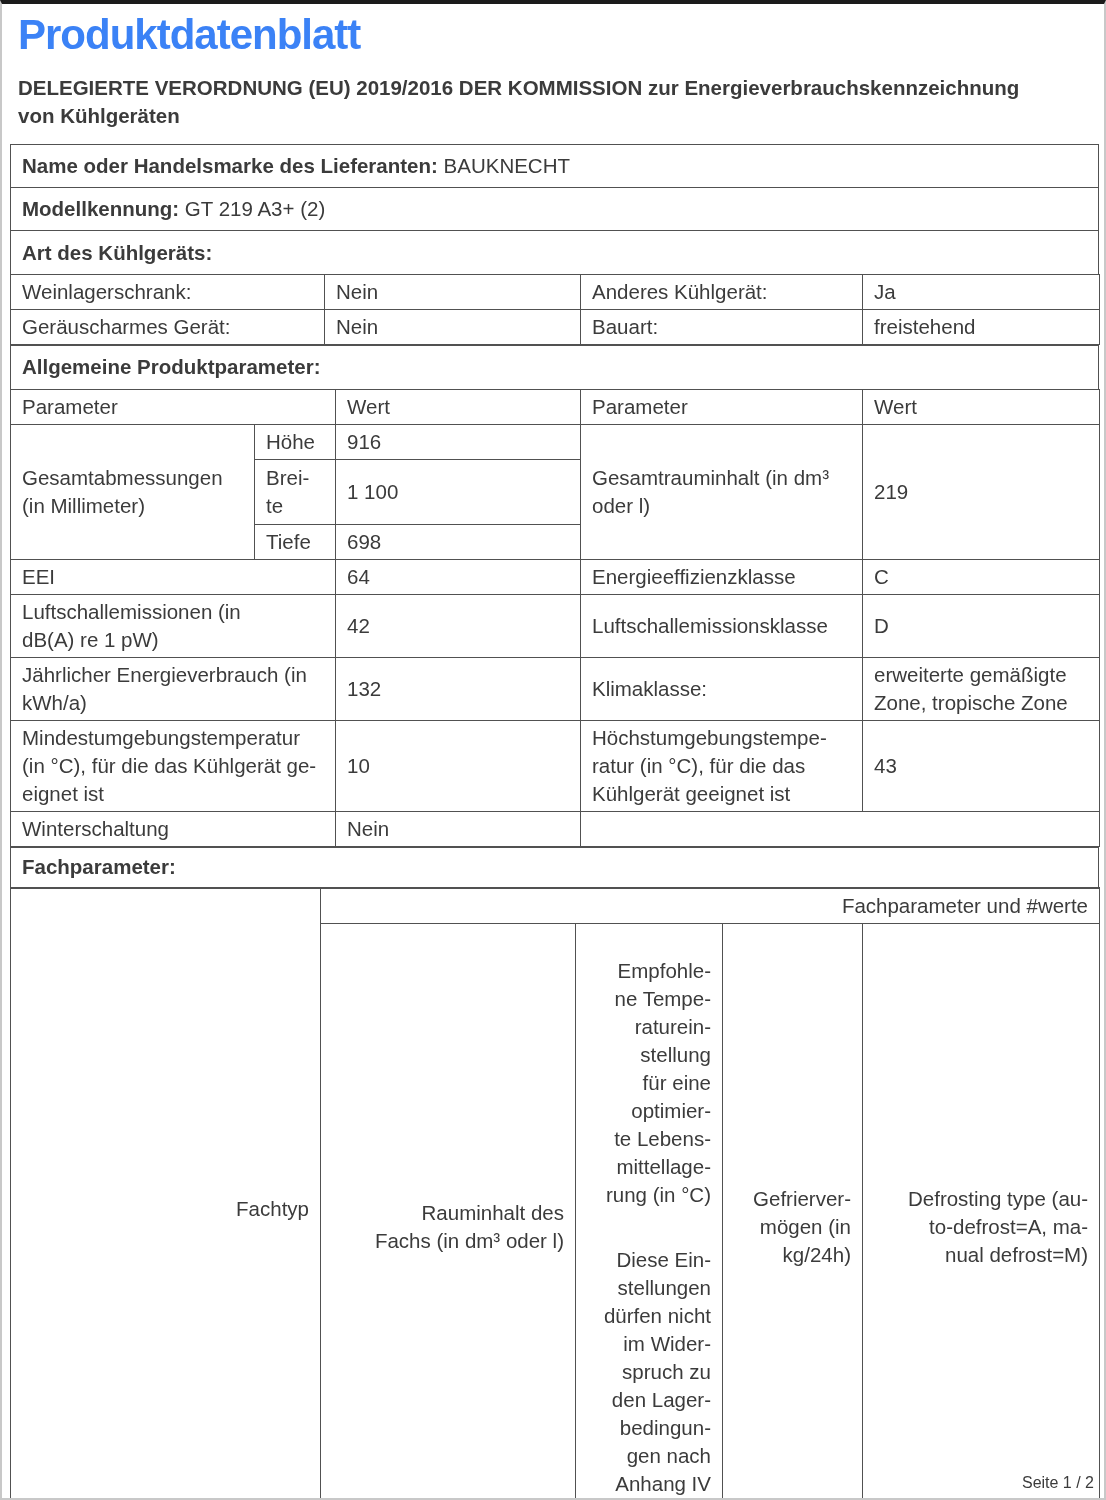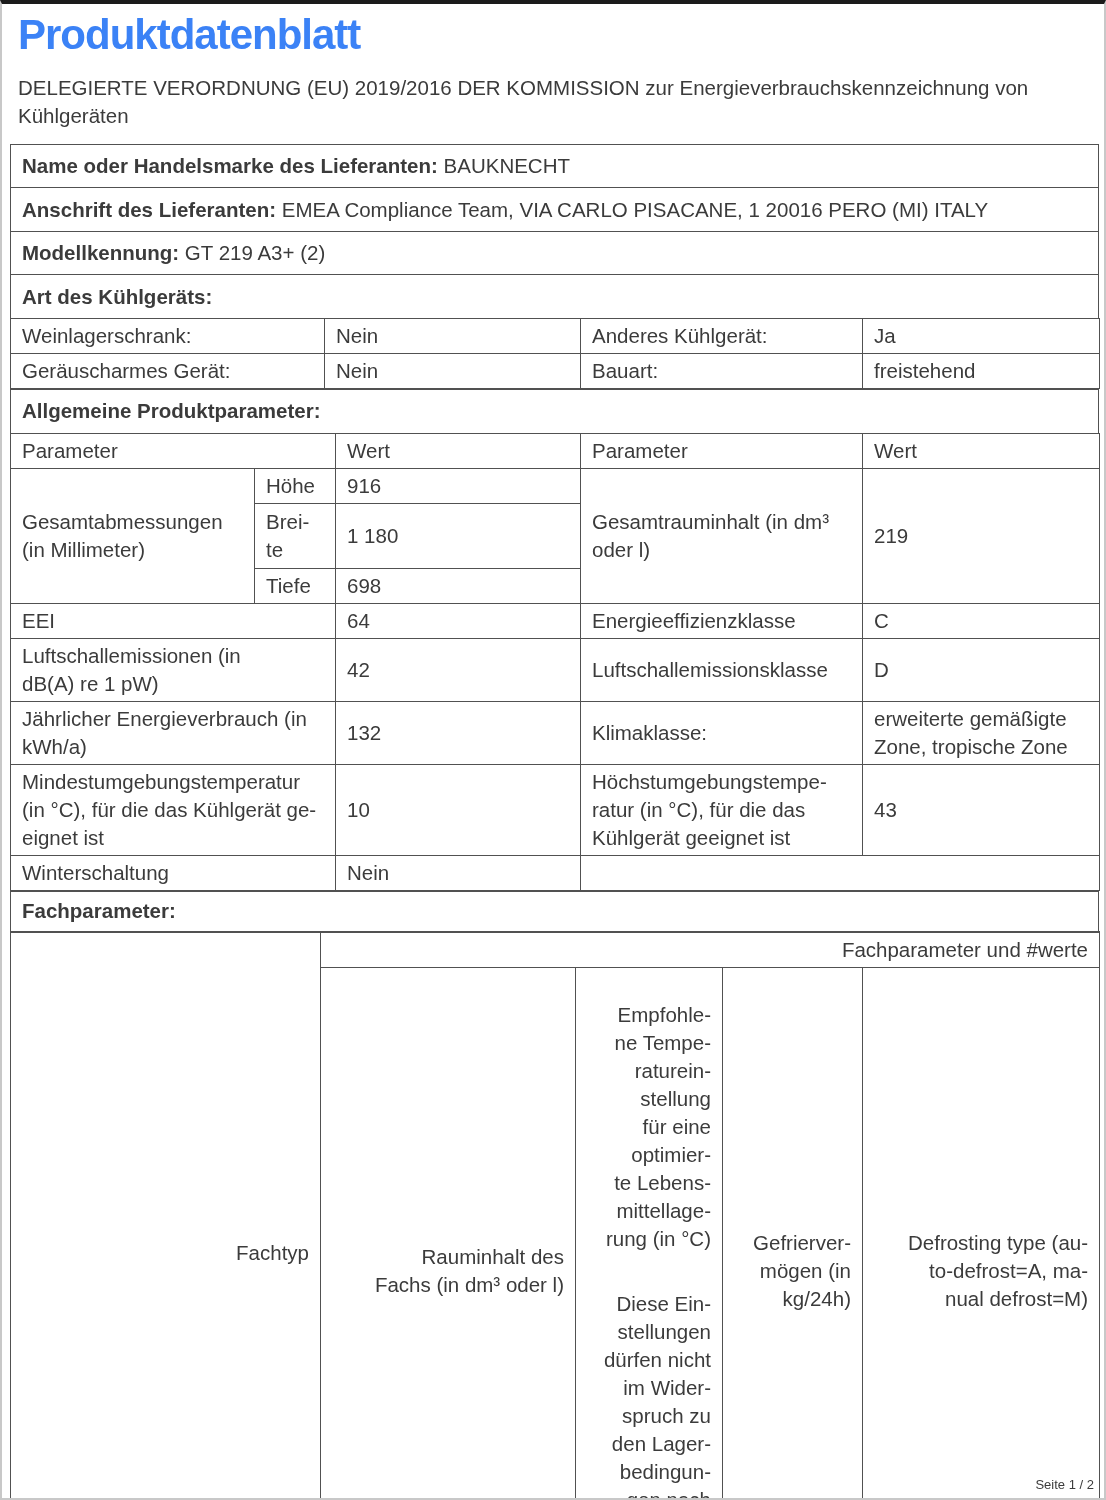--- a/index.html
+++ b/index.html
@@ -8,56 +8,53 @@
   .page {
     position:relative; width:1106px; height:1500px; background:#ffffff;
     border:2px solid #c8c8c8; border-top:4px solid #1b1b1b; overflow:hidden;
     color:#3b3b3b;
   }
   .title {
     margin:8px 16px 0 16px; font-size:42px; line-height:46px; font-weight:bold;
     color:#2e1a8f; letter-spacing:-1px;
   }
   .subtitle {
-    margin:16px 16px 0 16px; width:1020px; font-size:20.5px; line-height:28px;
+    margin:16px 16px 0 16px; width:1020px; font-size:20.5px; line-height:28px;font-weight:bold;
   }
   table { border-collapse:collapse; table-layout:fixed; width:1089px; margin-left:8px; }
   .tbl { margin-top:-1px; }
   .first-tbl { margin-top:14px; }
   td {
     border:1px solid #515151; font-size:20.5px; line-height:28px;
     padding:3px 11px; vertical-align:middle; white-space:pre-line;
     overflow:hidden; word-wrap:break-word;
   }
   .b { font-weight:bold; }
   .thick-top td { border-top-width:2px; }
   .center { text-align:right; }
   .top { vertical-align:top; }
   .no-bottom { border-bottom:none !important; }
   .para2 { margin-top:9px; }
   .footer {
-    position:absolute; right:10px; bottom:6px; font-size:13px; color:#3b3b3b;
+    position:absolute; right:10px; bottom:6px; font-size:16px; color:#3b3b3b;
   }
 </style>
 </head>
 <body>
 
 <div class="page">
 
   <div class="title" style="color: #3b82f6;">Produktdatenblatt</div>
 
   <div class="subtitle">DELEGIERTE VERORDNUNG (EU) 2019/2016 DER KOMMISSION zur Energieverbrauchskennzeichnung von Kühlgeräten</div>
 
   <table class="tbl first-tbl">
     <tbody>
         <tr>
       <td style="height:43px"><span class="b">Name oder Handelsmarke des Lieferanten:</span>  <span>BAUKNECHT</span></td>
-    </tr>
-    <tr>
-      <td style="height:44px"><span class="b">Anschrift des Lieferanten:</span>  <span>EMEA Compliance Team, VIA CARLO PISACANE, 1 20016 PERO (MI) ITALY</span></td>
     </tr>
     <tr>
       <td style="height:43px"><span class="b">Modellkennung:</span>  <span>GT 219 A3+ (2)</span></td>
     </tr>
     <tr>
       <td style="height:44px"><span class="b">Art des Kühlgeräts:</span></td>
     </tr>
   </tbody>
     </table>
 
@@ -112,21 +109,21 @@
 (in Millimeter)</td>
       <td style="height:32px">Höhe</td>
       <td>916</td>
       <td rowspan="3">Gesamtrauminhalt (in dm³
 oder l)</td>
       <td rowspan="3">219</td>
     </tr>
     <tr>
       <td style="height:65px">Brei-
 te</td>
-      <td>1 180</td>
+      <td>1 100</td>
     </tr>
     <tr>
       <td style="height:32px">Tiefe</td>
       <td>698</td>
     </tr>
     <tr>
       <td colspan="2" style="height:33px">EEI</td>
       <td>64</td>
       <td>Energieeffizienzklasse</td>
       <td>C</td>

